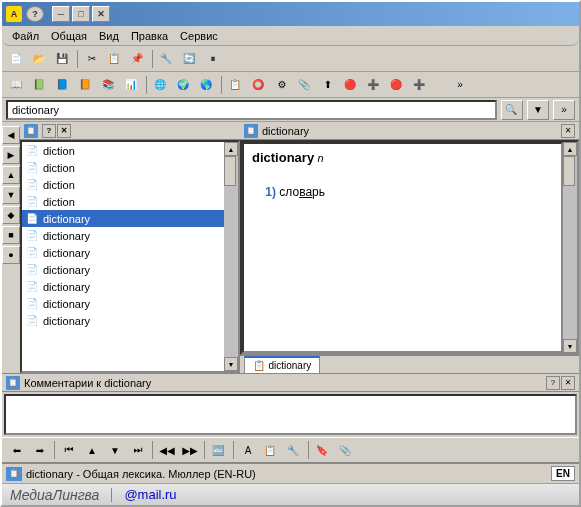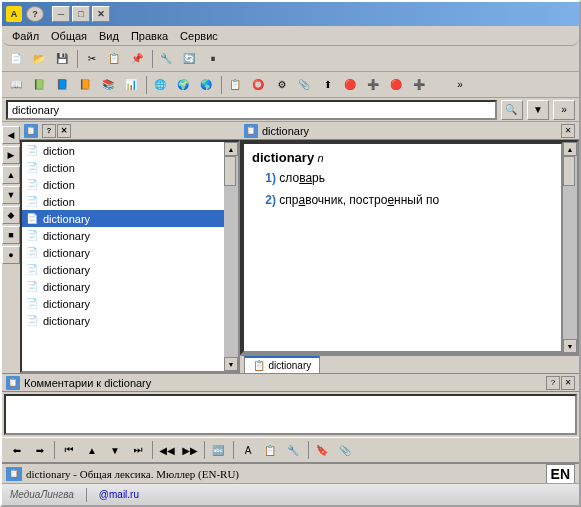--- a/index.html
+++ b/index.html
@@ -244,21 +244,21 @@
     }
     .def-word {
       font-weight: bold;
       font-size: 13px;
     }
     .def-pos {
       font-style: italic;
       font-size: 11px;
     }
     .def-line {
-      margin-top: 4px;
+      margin-top: 18px;
       line-height: 1.5;
     }
     .def-num {
       color: #316ac5;
       font-weight: bold;
     }
     .stress {
       text-decoration: underline;
     }
 
@@ -341,52 +341,51 @@
       height: 14px;
       background: #4a90d9;
       display: flex;
       align-items: center;
       justify-content: center;
       color: white;
       font-size: 8px;
     }
     .status-text {
       flex: 1;
-      font-family: Liberation Serif, serif;
     }
     .status-lang {
       background: white;
       border: 1px solid #888;
       padding: 1px 4px;
-      font-size: 14px;
+      font-size: 10px;
       font-weight: bold;
     }
 
     
     .brandbar {
       height: 22px;
       background: linear-gradient(to bottom, #e8e8e8, #d0d0d0);
       display: flex;
       align-items: center;
       padding: 0 8px;
       gap: 12px;
       border-top: 1px solid #a0a0a0;
     }
     .brand-logo {
-      font-size: 10px;
+      font-size: 14px;
       color: #555;
       font-style: italic;
     }
     .brand-separator {
       width: 1px;
       height: 14px;
       background: #888;
     }
     .brand-mail {
-      font-size: 10px;
+      font-size: 13px;
       color: #0000cc;
     }
 
     
     .left-nav {
       width: 18px;
       display: flex;
       flex-direction: column;
       gap: 2px;
       padding: 4px 0;
@@ -635,24 +634,20 @@
         <div class="def-panel">
           <div>
             <span class="def-word">dictionary</span>
             <span> </span>
             <span class="def-pos">n</span>
           </div>
           <div class="def-line">
             &nbsp;&nbsp;&nbsp;&nbsp;<span class="def-num">1)</span>
             <span> сло<span class="stress">ва</span>рь</span>
           </div>
-          <div class="def-line">
-            &nbsp;&nbsp;&nbsp;&nbsp;<span class="def-num">2)</span>
-            <span> спр<span class="stress">а</span>вочник, постро<span class="stress">е</span>нный по</span>
-          </div>
         </div>
         <div class="scrollbar-v">
           <div class="scrollbar-btn">▲</div>
           <div class="scrollbar-track">
             <div class="scrollbar-thumb"></div>
           </div>
           <div class="scrollbar-btn">▼</div>
         </div>
       </div>
 

